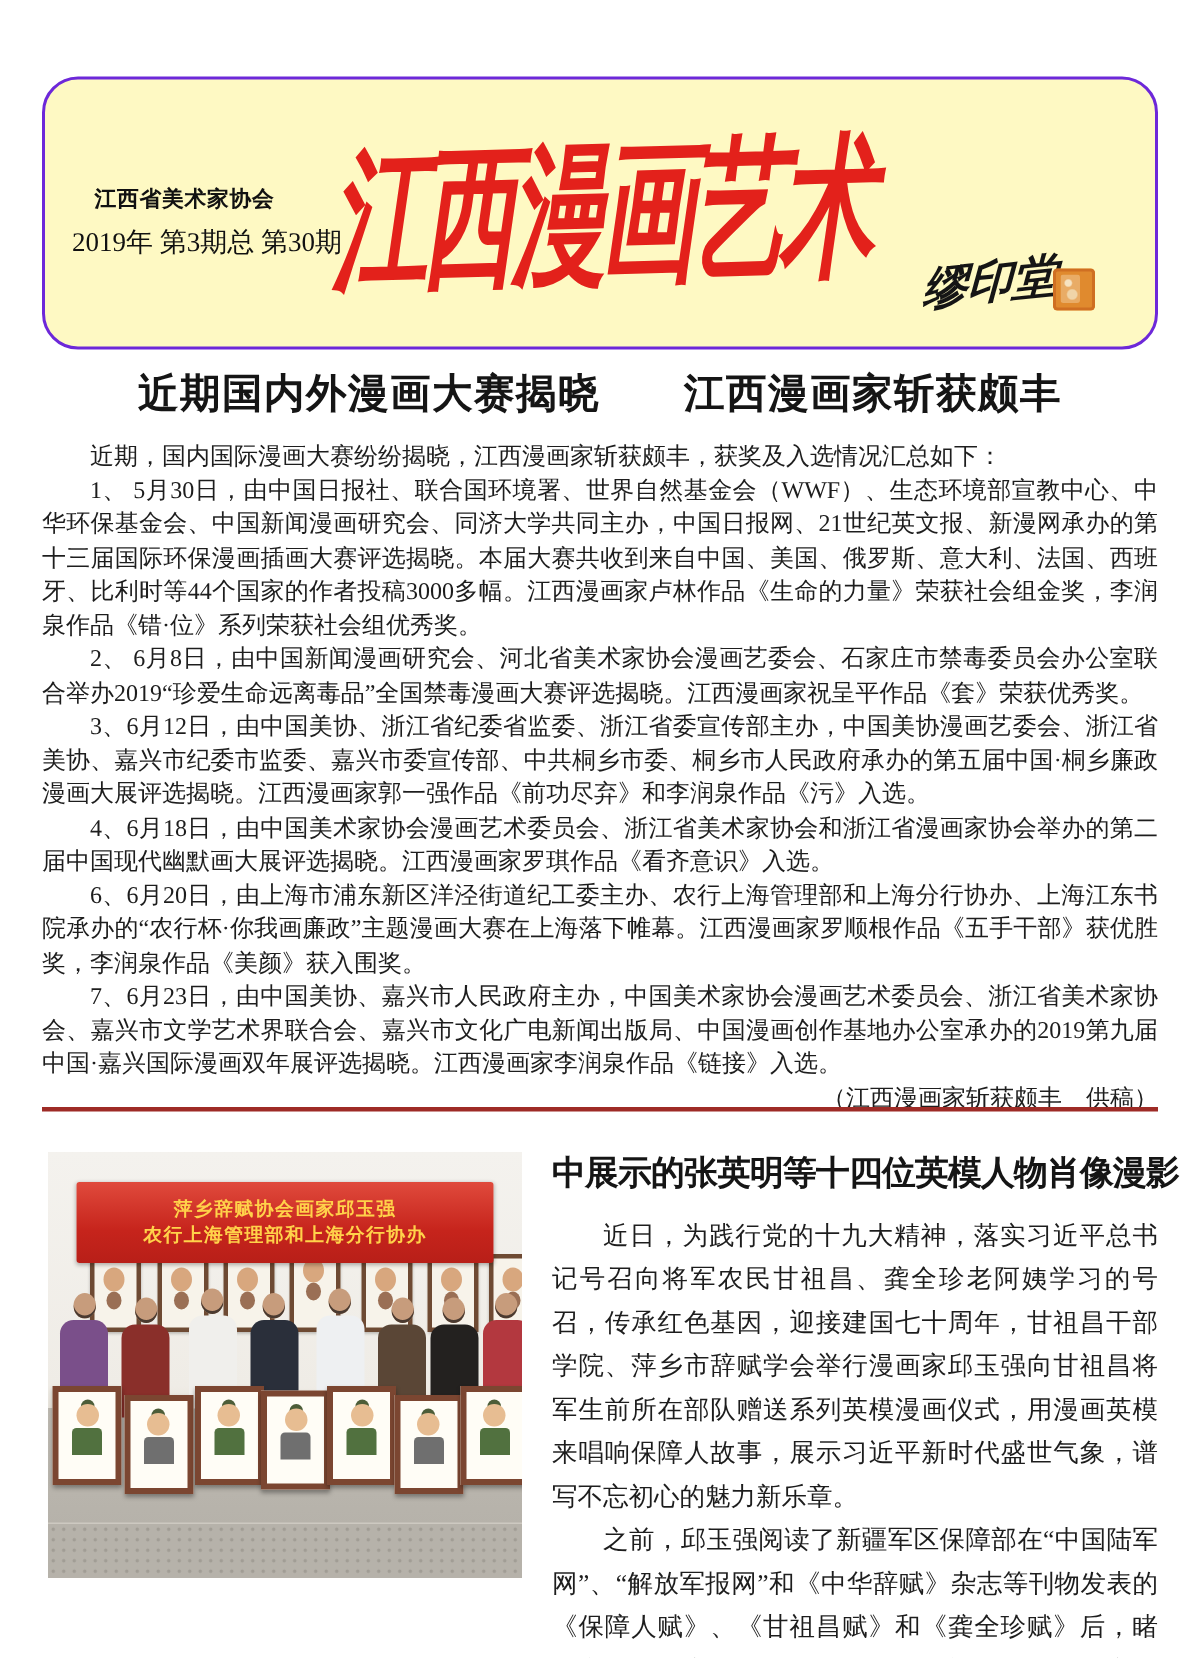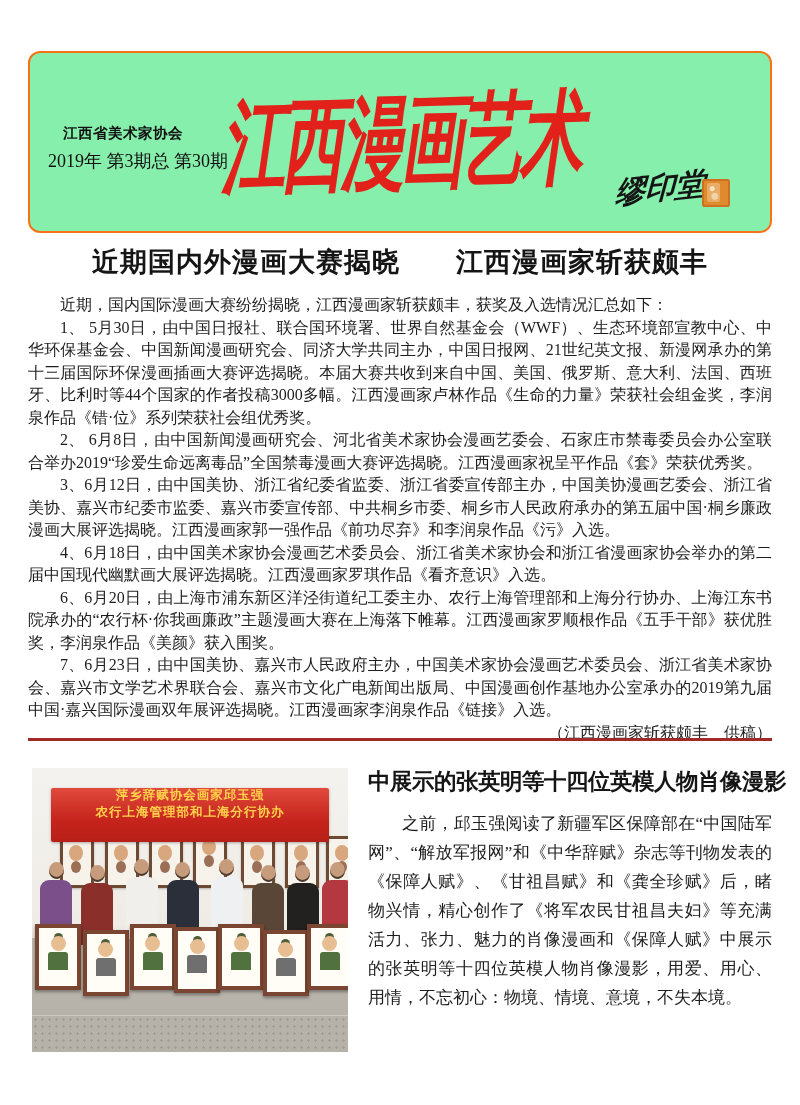--- a/index.html
+++ b/index.html
@@ -10,23 +10,23 @@
     color: #1c1c1c;
     position: relative;
     overflow: hidden;
   }
   .page { position: absolute; inset: 0; background: #fff; }
 
   
   .masthead {
     position: absolute; left: 28px; top: 51px;
     width: 744px; height: 182px;
-    border: 2px solid #f97316;
-    border-radius: 12px;
-    background: #86efac;
+    border: 2px solid #6d28d9;
+    border-radius: 24px;
+    background: #fef9c3;
   }
   .m-left {
     position: absolute; left: 18px; top: 66px; width: 150px;
     text-align: center;
   }
   .m-org1, .m-org2 {
     font-family: "Liberation Sans", sans-serif;
     font-weight: 700; font-size: 14.5px; color: #111;
     letter-spacing: 0.5px; line-height: 28px; white-space: nowrap;
   }
@@ -109,21 +109,21 @@
   }
   .photo .wall-frame::after {
     content:""; position:absolute; left: 6px; top: 6px; width: 14px; height: 16px;
     border-radius: 50%; background: #d8a77e;
     box-shadow: 0 14px 0 -2px #9a6f55;
   }
   .photo .banner {
     position: absolute; left: 6%; right: 6%; top: 7%; height: 19%;
     background: linear-gradient(#e04a3c, #c6241c 60%, #b81f18);
     border-radius: 2px;
-    display: flex; flex-direction: column; align-items: center; 
+    display: flex; flex-direction: column; align-items: center; justify-content: center;
     gap: 2px; z-index: 3;
     box-shadow: 0 1px 3px rgba(0,0,0,0.3);
   }
   .banner-line {
     font-family: "Liberation Sans", sans-serif;
     font-weight: 700; font-size: 12.5px; line-height: 15px;
     color: #ffd24a; white-space: nowrap; letter-spacing: 1px;
   }
   .photo .person { position: absolute; width: 36px; z-index: 2; }
   .photo .person .head {
@@ -283,18 +283,19 @@
       <div class="held-frame" style="left:87%; top:55%">
           <div class="c-head"></div>
           <div class="c-body"></div>
         </div>
 
       <div class="floor"></div>
     </figure>
 
     <div class="a2">
       <h2 class="a2-headline">中展示的张英明等十四位英模人物肖像漫影</h2>
+      <p>近日，为践行党的十九大精神，落实习近平总书记号召向将军农民甘祖昌、龚全珍老阿姨学习的号召，传承红色基因，迎接建国七十周年，甘祖昌干部学院、萍乡市辞赋学会举行漫画家邱玉强向甘祖昌将军生前所在部队赠送系列英模漫画仪式，用漫画英模来唱响保障人故事，展示习近平新时代盛世气象，谱写不忘初心的魅力新乐章。</p>
       <p>之前，邱玉强阅读了新疆军区保障部在“中国陆军网”、“解放军报网”和《中华辞赋》杂志等刊物发表的《保障人赋》、《甘祖昌赋》和《龚全珍赋》后，睹物兴情，精心创作了《将军农民甘祖昌夫妇》等充满活力、张力、魅力的肖像漫画和《保障人赋》中展示的张英明等十四位英模人物肖像漫影，用爱、用心、用情，不忘初心：物境、情境、意境，不失本境。</p>
     </div>
 
   </section>
 
 </div>
 
 </body></html>

